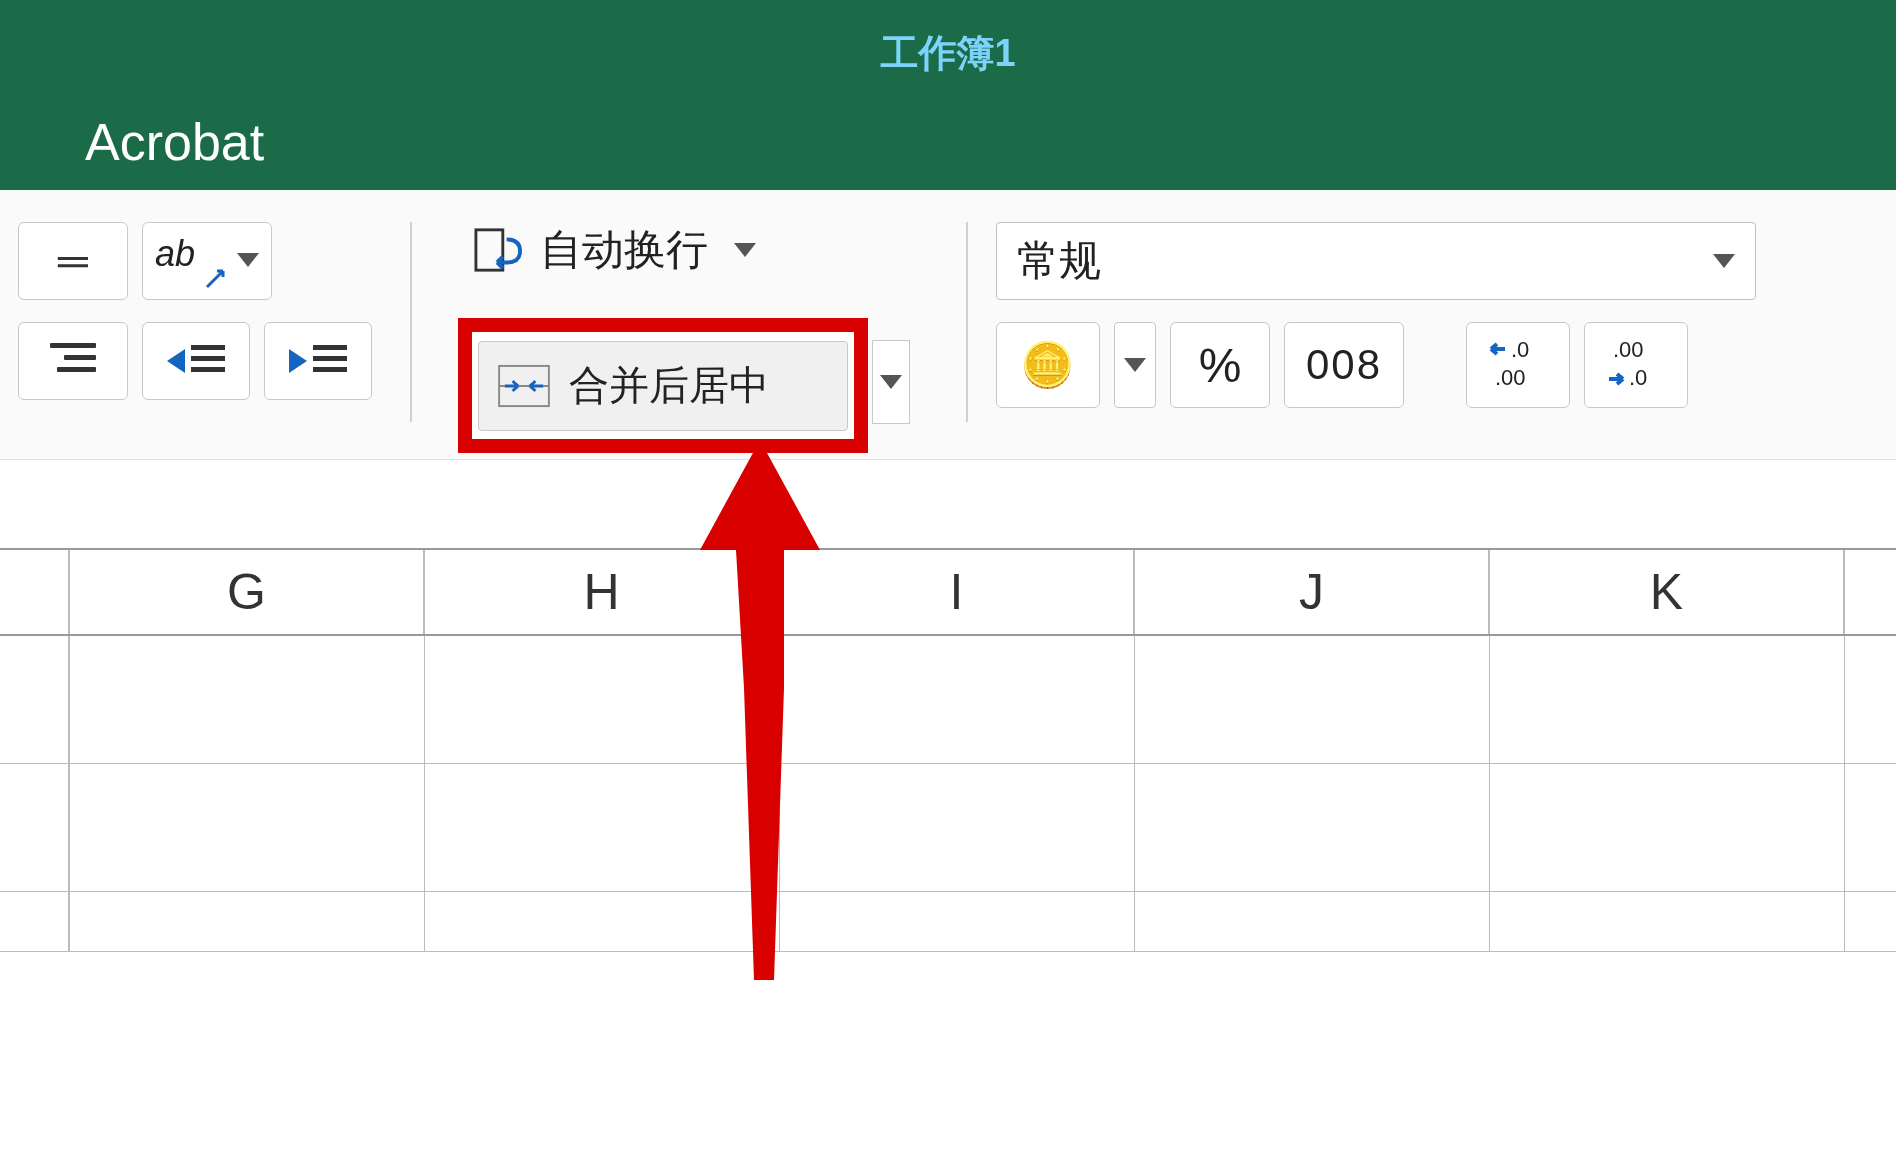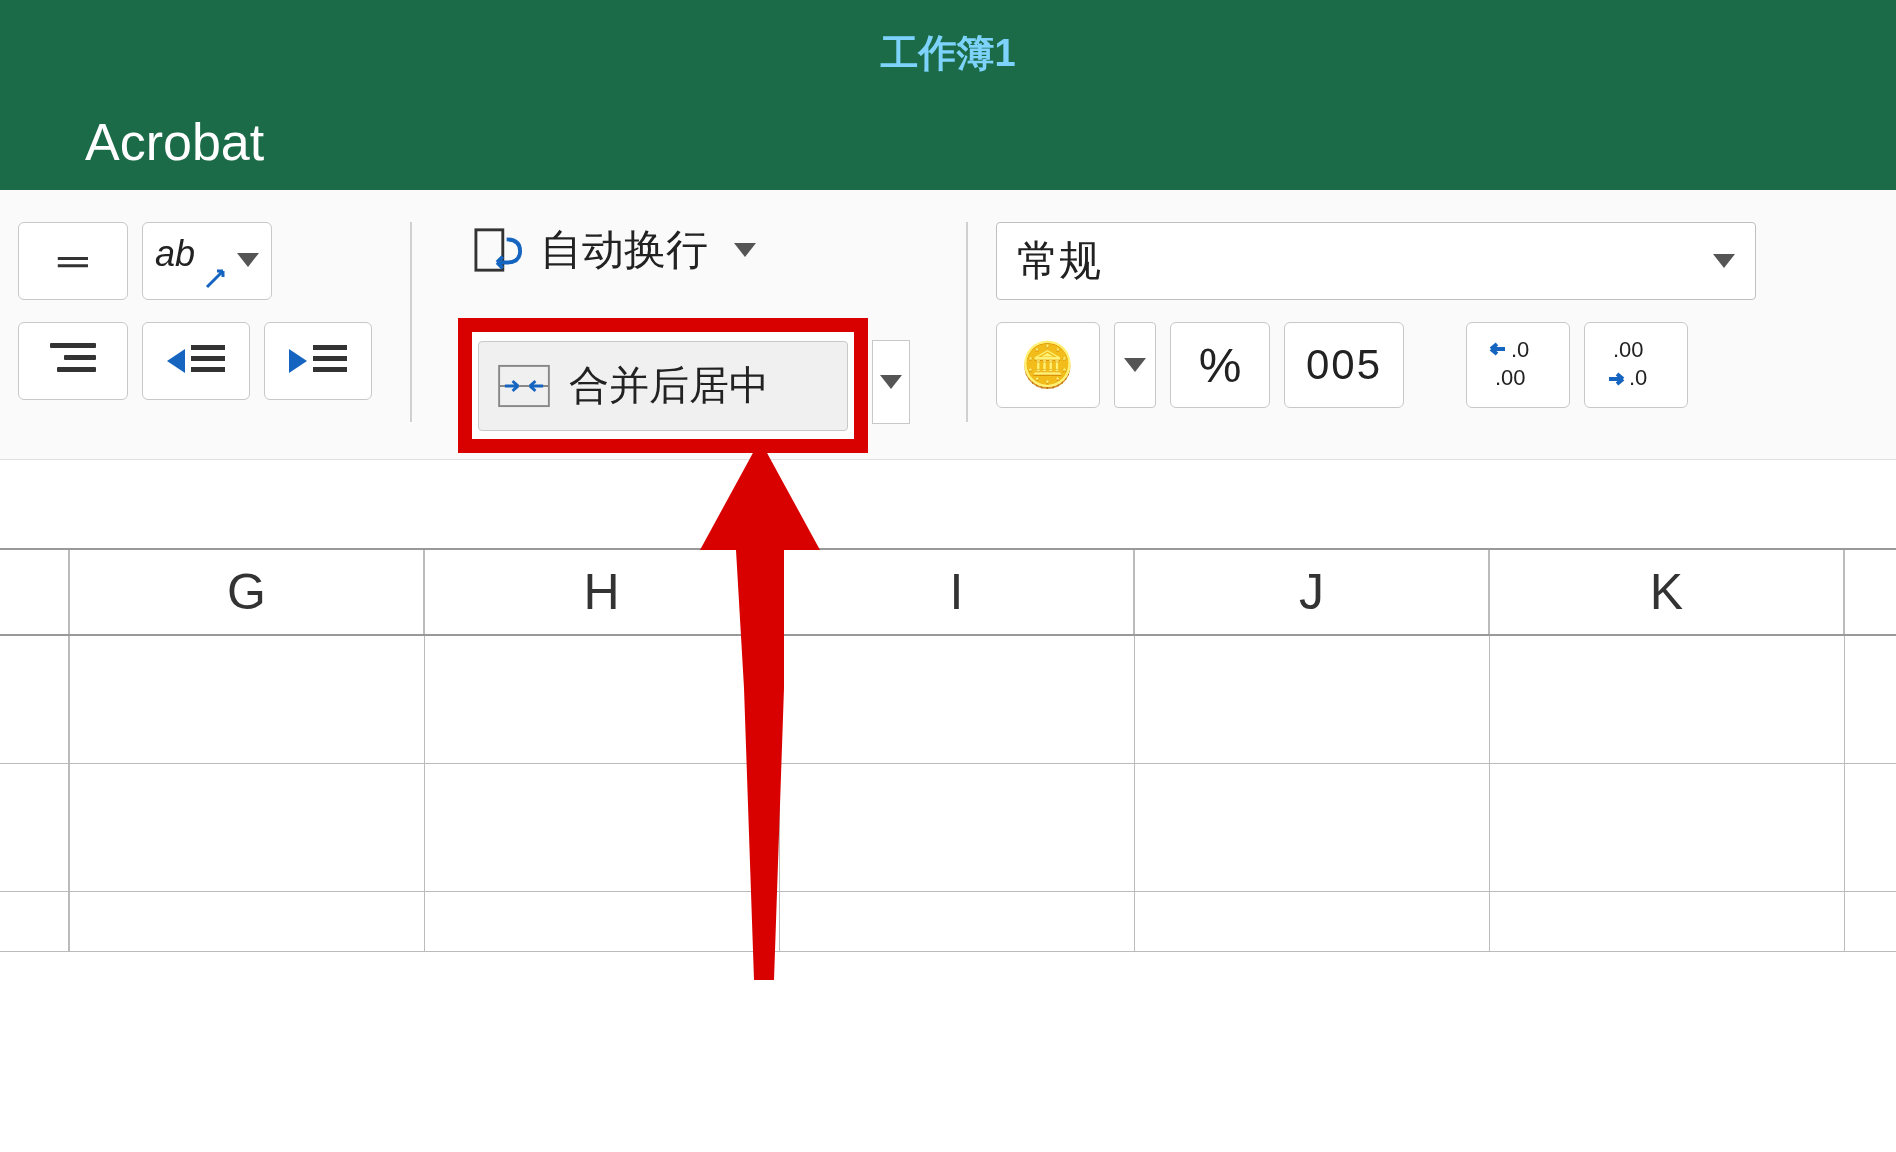--- a/index.html
+++ b/index.html
@@ -292,21 +292,21 @@
         <div class="caret format-caret"></div>
       </div>
       <div class="num-row">
         <div class="btn currency-btn">
           <span class="currency-img">🪙</span>
         </div>
         <div class="currency-caret-box">
           <div class="caret"></div>
         </div>
         <div class="btn pct-btn">%</div>
-        <div class="btn thou-btn">005</div>
+        <div class="btn thou-btn">008</div>
         <div class="decimal-group">
           <div class="btn dec-btn">
             <svg width="70" height="60" viewBox="0 0 70 60">
               <path d="M22 14 L8 14 M8 14 L14 9 M8 14 L14 19" stroke="#1565c0" stroke-width="4" fill="none"></path>
               <text x="28" y="22" font-size="22" fill="#222">.0</text>
               <text x="12" y="50" font-size="22" fill="#222">.00</text>
             </svg>
           </div>
           <div class="btn dec-btn">
             <svg width="70" height="60" viewBox="0 0 70 60">

